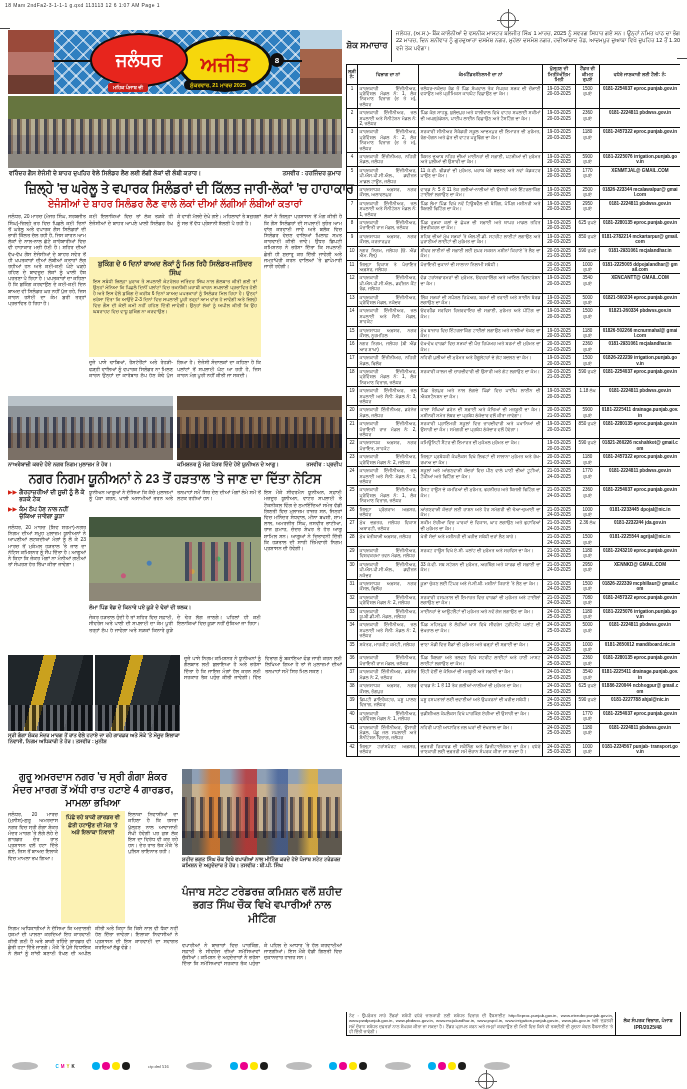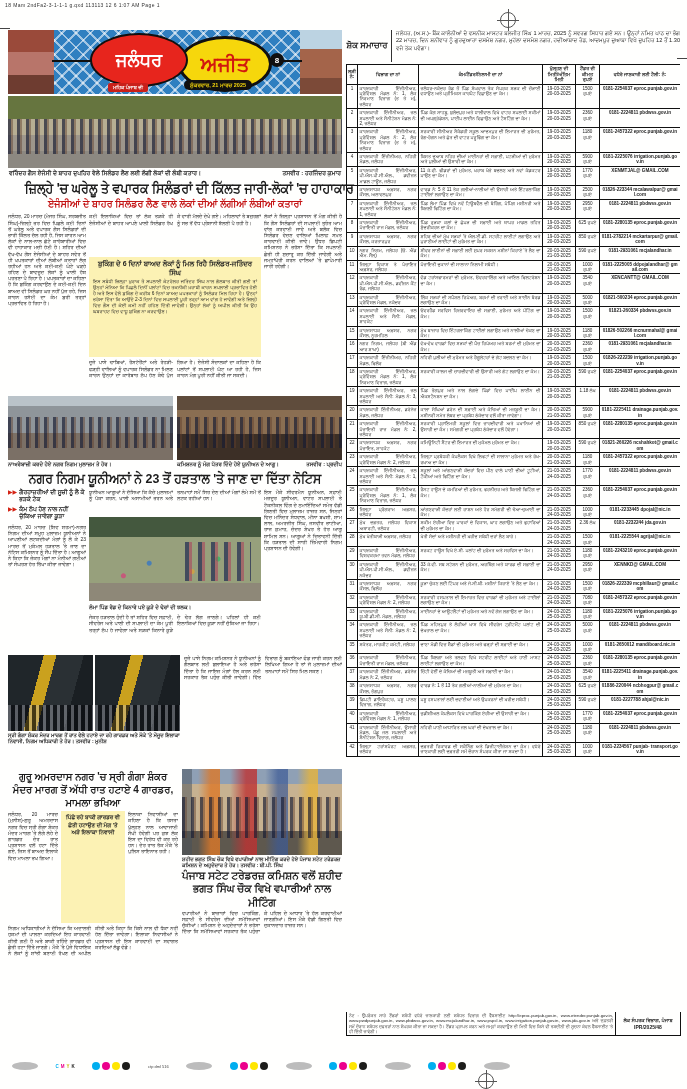--- a/index.html
+++ b/index.html
@@ -86,21 +86,21 @@
   .sec3l{width:170px;display:flex;flex-direction:column;}
   .h3{font-size:10px;font-weight:800;text-align:center;line-height:1.3;margin:1px 0 2px;}
   .sec3cols{display:flex;gap:3px;height:112px;}
   .sec3cols .t{flex:1;}
   .ybox{width:58px;background:#fcf2b4;padding:3px;font-size:5.6px;font-weight:700;line-height:1.35;text-align:center;overflow:hidden;}
   .sec3tail{flex:1;margin-top:2px;}
   .sec3r{flex:1;display:flex;flex-direction:column;}
   .ph-group{height:86px;background:
      linear-gradient(90deg,rgba(70,80,90,.5) 0 6%,transparent 6% 10%,rgba(220,120,40,.8) 18% 24%,transparent 24% 30%,rgba(190,50,50,.8) 40% 47%,transparent 47% 52%,rgba(60,90,150,.7) 60% 66%,transparent 66% 72%,rgba(230,180,60,.8) 80% 85%,transparent 85%),
      linear-gradient(180deg,#8fa0b5 0 18%,#c7b291 18% 72%,#5e584e 72%);}
-  .h4{font-size:10.5px;font-weight:800;text-align:center;line-height:1.3;margin:0 0;}
+  .h4{font-size:10.5px;font-weight:800;text-align:center;line-height:1.3;margin:16px 0;}
 
   
   .obit{display:flex;height:32px;margin-bottom:2px;}
   .obit-label{width:42px;font-size:8.5px;font-weight:800;display:flex;align-items:center;justify-content:center;text-align:center;line-height:1.15;border-right:1px solid #333;padding-right:3px;}
   .obit-text{flex:1;font-size:5.6px;line-height:1.3;text-align:justify;padding-left:4px;overflow:hidden;}
   .tender-head{height:25px;background:#151515;display:flex;align-items:center;padding:0 3px;gap:4px;margin-bottom:1px;}
   .emblem{width:19px;height:19px;border-radius:50%;flex:none;border:1px solid #999;
      background:radial-gradient(circle at 50% 45%,#ededed 0 24%,#6f6f6f 25% 58%,#cecece 59%);}
   .gov-title{color:#fff;font-size:13px;font-weight:800;flex:1;text-align:center;}
   .notice-title{background:#fff;color:#101010;font-size:12px;font-weight:800;padding:2px 16px;border:1px solid #000;margin-right:4px;}

